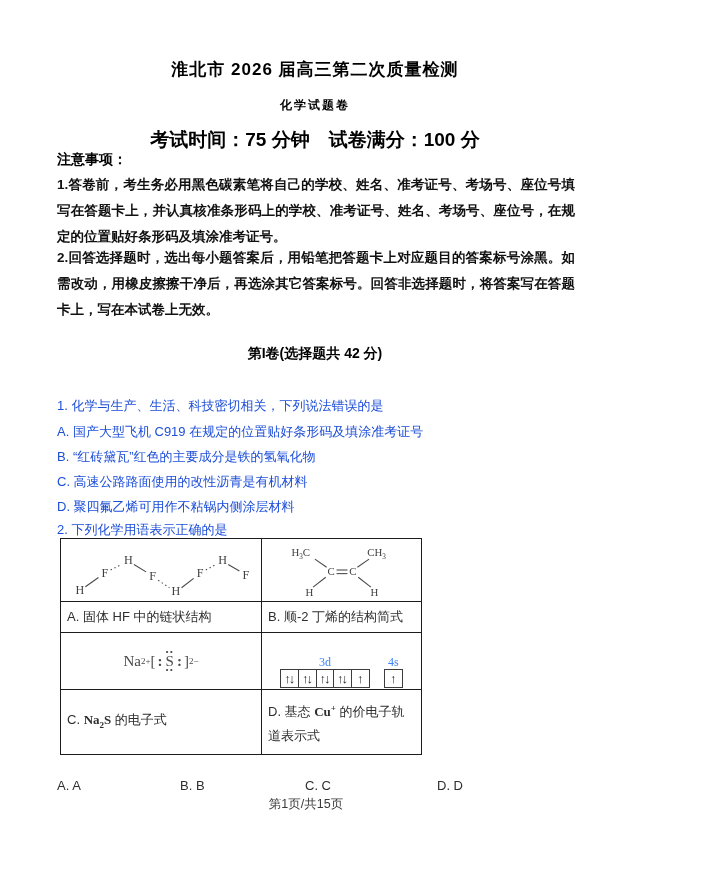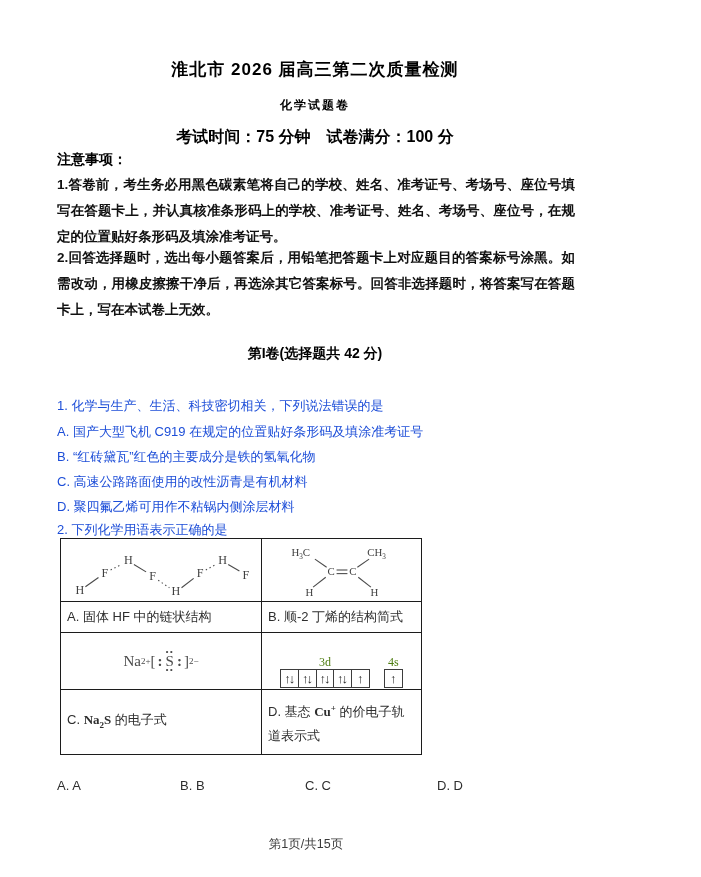--- a/index.html
+++ b/index.html
@@ -5,21 +5,21 @@
   html,body { margin:0; padding:0; background:#fff; }
   .page {
     position:relative; width:701px; height:877px; background:#ffffff;
     font-family:"Liberation Sans", sans-serif; color:#000; overflow:hidden;
   }
   .abs { position:absolute; }
   .centered { left:57px; width:516px; text-align:center; }
 
   .title    { top:58px;  font-size:17px; font-weight:bold; letter-spacing:1px; }
   .subtitle { top:97px;  font-size:12px; font-weight:bold; letter-spacing:2px; }
-  .exam-info{ top:127px; font-size:16px; font-weight:bold; }
+  .exam-info{ top:127px; font-size:19px; font-weight:bold; }
 
   .notice-heading { left:57px; top:151px; font-size:14px; font-weight:bold; }
   .notice { left:57px; width:518px; font-size:13.5px; font-weight:bold;
             line-height:26px; text-align:justify; color:#111; }
   .n1 { top:172px; }
   .n2 { top:245px; }
   .masses { left:57px; top:320px; font-size:13.5px; font-weight:bold; }
 
   .section-title { top:345px; font-size:14px; font-weight:bold; }
   .instruction   { left:57px; top:369px; font-size:13.5px; font-weight:bold; }
@@ -55,35 +55,35 @@
   .eformula sup { font-size:9px; }
   .ef-colon { margin:0 2px; font-weight:bold; }
   .sdots { display:inline-flex; flex-direction:column; align-items:center; margin:0 1px; }
   .sdots .dots { font-size:9px; line-height:5px; letter-spacing:1px; }
   .sdots .scenter { font-size:15px; line-height:13px; }
 
   
   .orbital { display:flex; align-items:flex-end; justify-content:center; gap:14px;
              height:100%; padding-top:2px; }
   .orb-group { display:flex; flex-direction:column; align-items:center; }
-  .orb-label { font-family:"Liberation Serif", serif; font-size:12px; color:#4d7c0f;
+  .orb-label { font-family:"Liberation Serif", serif; font-size:12px; color:#3b82f6;
                line-height:14px; }
   .orb-boxes { display:flex; }
   .obox { width:19px; height:19px; border:1.4px solid #3d3d3d; margin-right:-1.4px;
           display:flex; align-items:center; justify-content:center;
           font-size:13px; letter-spacing:-2px; color:#222; background:#fff;
           padding-right:2px; box-sizing:border-box; }
   .orb-boxes .obox:last-child { margin-right:0; }
 
   .answers { left:57px; top:778px; width:540px; font-size:13px; color:#2e2e2e; }
   .answers span { position:absolute; top:0; }
   .ans-a { left:0px; }  .ans-b { left:123px; }  .ans-c { left:248px; }  .ans-d { left:380px; }
 
   .footer { left:0px; top:796px; width:612px; text-align:center;
-            font-size:12.5px; color:#3a3a3a;margin-top:40px; }
+            font-size:12.5px; color:#3a3a3a; }
 </style>
 </head>
 <body>
 
 <div class="page">
 
   <div class="abs centered title">淮北市 2026 届高三第二次质量检测</div>
   <div class="abs centered subtitle">化学试题卷</div>
   <div class="abs centered exam-info">考试时间：75 分钟　试卷满分：100 分</div>
 

